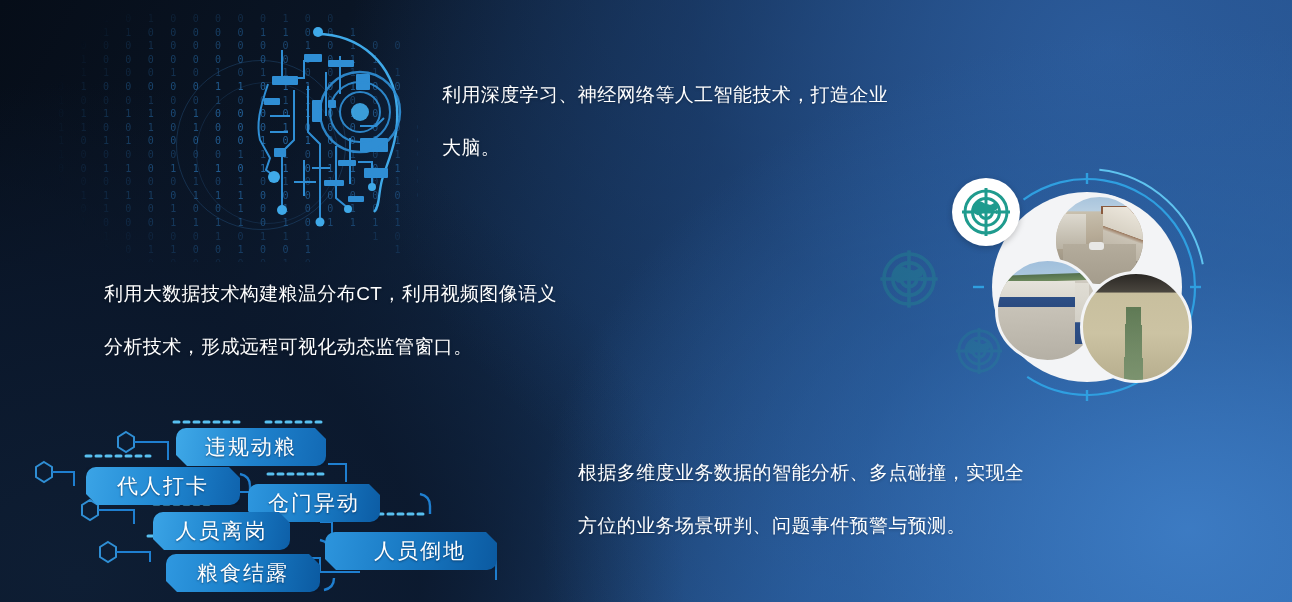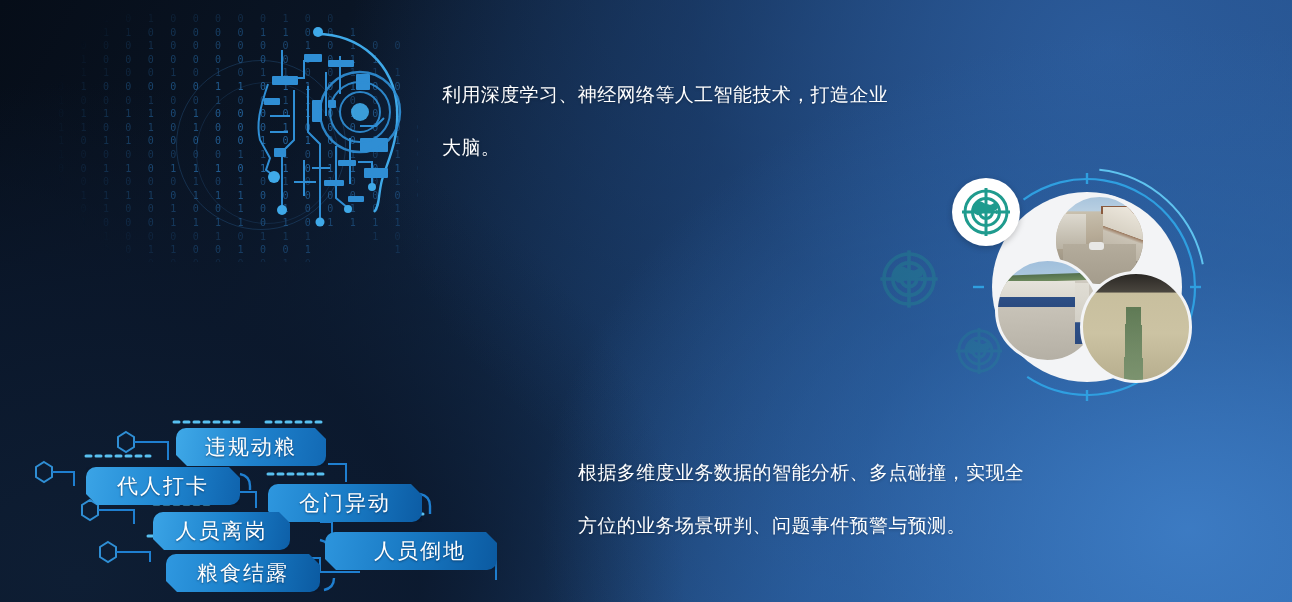--- a/index.html
+++ b/index.html
@@ -158,21 +158,21 @@
     font-size: 21px;
     letter-spacing: 2px;
     text-shadow: 0 1px 2px rgba(2,20,46,0.5);
     border-radius: 10px;
     box-shadow: 0 2px 7px rgba(2,18,40,0.45);
     -webkit-clip-path: polygon(0 0, calc(100% - 11px) 0, 100% 11px, 100% 100%, 11px 100%, 0 calc(100% - 11px));
     clip-path: polygon(0 0, calc(100% - 11px) 0, 100% 11px, 100% 100%, 11px 100%, 0 calc(100% - 11px));
   }
   #pill-0 { left: 148px; top: 16px;  width: 150px; background: linear-gradient(100deg, #3fa9e8 0%, #1f82cd 52%, #1269b4 100%); }
   #pill-1 { left: 58px;  top: 55px;  width: 154px; background: linear-gradient(100deg, #3ba4e6 0%, #2189d3 48%, #0f63ad 100%); }
-  #pill-2 { left: 240px; top: 72px;  width: 154px; background: linear-gradient(100deg, #2e97df 0%, #1a7cc6 50%, #0c5ca4 100%); }
+  #pill-2 { left: 220px; top: 72px;  width: 132px; background: linear-gradient(100deg, #2e97df 0%, #1a7cc6 50%, #0c5ca4 100%); }
   #pill-3 { left: 125px; top: 100px; width: 137px; background: linear-gradient(100deg, #3ba4e6 0%, #1d83cd 52%, #0d5fa8 100%); }
   #pill-4 { left: 297px; top: 120px; width: 154px; background: linear-gradient(100deg, #2d95dd 0%, #1878c2 50%, #0b5aa1 100%); padding-left: 18px; }
   #pill-5 { left: 138px; top: 142px; width: 154px; background: linear-gradient(100deg, #2f98e0 0%, #1a7ec8 50%, #0b5aa1 100%); }
 </style>
 </head>
 <body>
 
 <div id="slide">
 
   <div class="art-ai">
@@ -246,20 +246,22 @@
         <circle cx="66" cy="157" r="6"></circle>
         <circle cx="140" cy="189" r="4"></circle>
         <circle cx="164" cy="167" r="4"></circle>
       </g>
     </svg>
   </div>
 
   <div class="para" id="para-1">利用深度学习、神经网络等人工智能技术，打造企业
 大脑。</div>
 
+  <div class="para" id="para-2">利用大数据技术构建粮温分布CT，利用视频图像语义
+分析技术，形成远程可视化动态监管窗口。</div>
 
   <div class="para" id="para-3">根据多维度业务数据的智能分析、多点碰撞，实现全
 方位的业务场景研判、问题事件预警与预测。</div>
 
   <div class="photo-cluster">
     <svg class="arc-svg" width="306" height="236" viewBox="0 0 306 236">
       <circle cx="155" cy="119" r="108" fill="none" stroke="#2f9fe0" stroke-width="2.2" stroke-dasharray="470 210" transform="rotate(-126 155 119)"></circle>
       <circle cx="155" cy="119" r="118" fill="none" stroke="#5fc3ef" stroke-width="2" stroke-dasharray="150 600" transform="rotate(-84 155 119)"></circle>
       <g stroke="#2f9fe0" stroke-width="2.4">
         <line x1="155" y1="5" x2="155" y2="16"></line>

